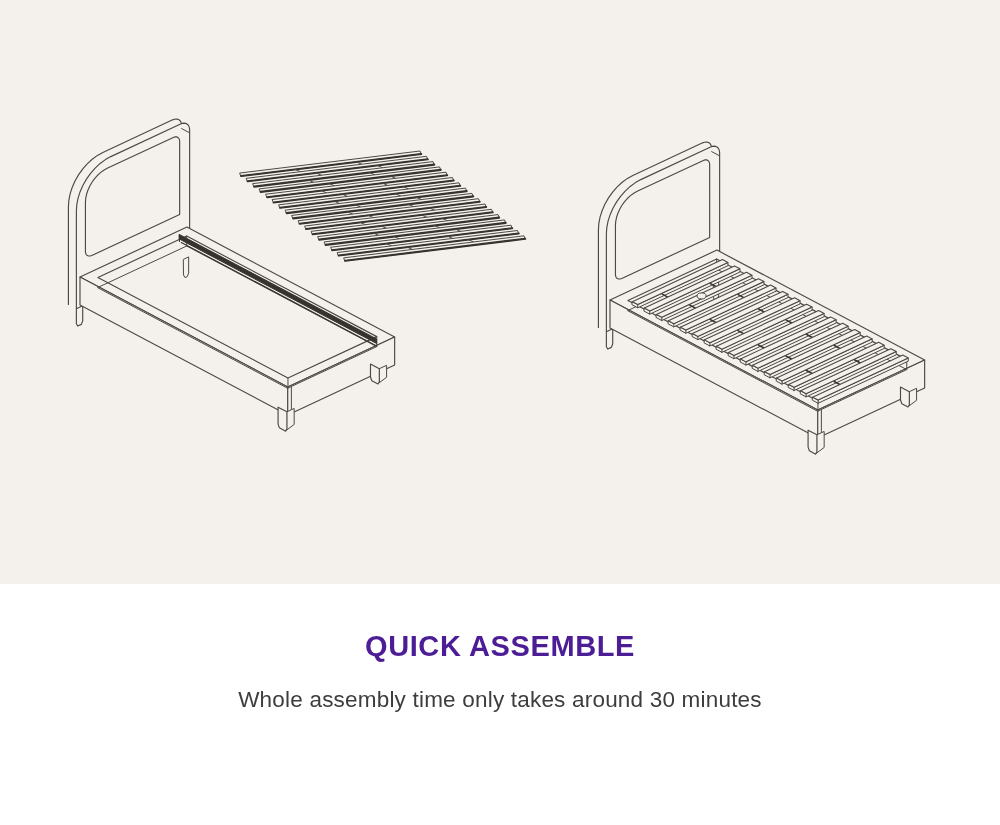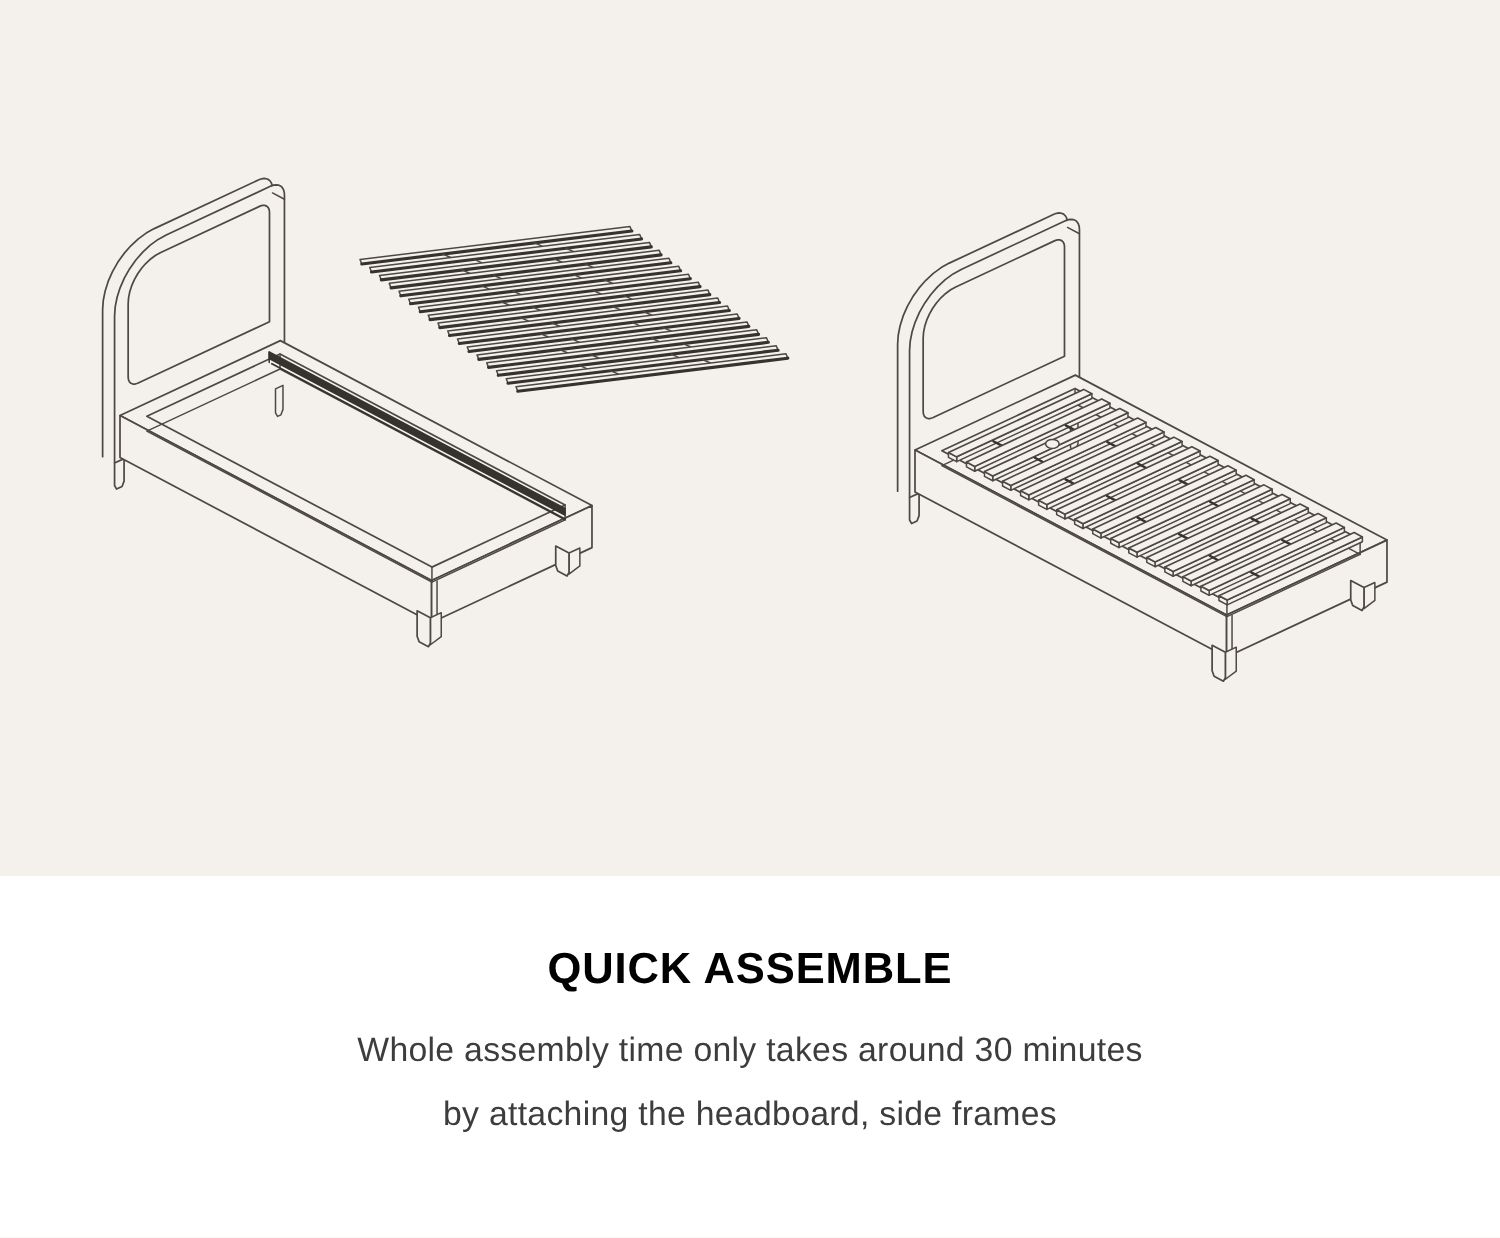--- a/index.html
+++ b/index.html
@@ -19,24 +19,24 @@
     text-align:center;
     padding-top:46px;
     box-sizing:border-box;
     background:#ffffff;
   }
   .caption h1{
     margin:0 0 23px 0;
     font-size:29px;
     font-weight:700;
     letter-spacing:0.6px;
-    color:#000000;
+    color:#4c1d95;
   }
   .caption p{
-    margin:14px;
+    margin:4px;
     font-size:22.5px;
     line-height:28.5px;
     font-weight:400;
     letter-spacing:0.2px;
     color:#3d3d3d;
   }
 </style>
 </head>
 <body style="background: rgb(255, 255, 255);">
 
@@ -220,14 +220,13 @@
         <path d="M812.63,397.15L818.11,400.05L818.11,403.25L812.63,400.35Z" fill="#f4f1ed" stroke="#4d4844" stroke-width="1" stroke-linejoin="round" stroke-linecap="round"></path>
         <path d="M812.63,397.15L902.78,355.06L908.26,357.97L818.11,400.05Z" fill="#f4f1ed" stroke="#4d4844" stroke-width="1.1" stroke-linejoin="round" stroke-linecap="round"></path>
         <ellipse cx="701.5767999999999" cy="295.9336" rx="4.5" ry="3" fill="#f4f1ed" stroke="#4d4844" stroke-width="1"></ellipse>
       </g>
   </svg>
 </div>
 
 <div class="caption">
   <h1>QUICK ASSEMBLE</h1>
   <p>Whole assembly time only takes around 30 minutes</p>
-  <p>by attaching the headboard, side frames</p>
 </div>
 
 </body></html>

